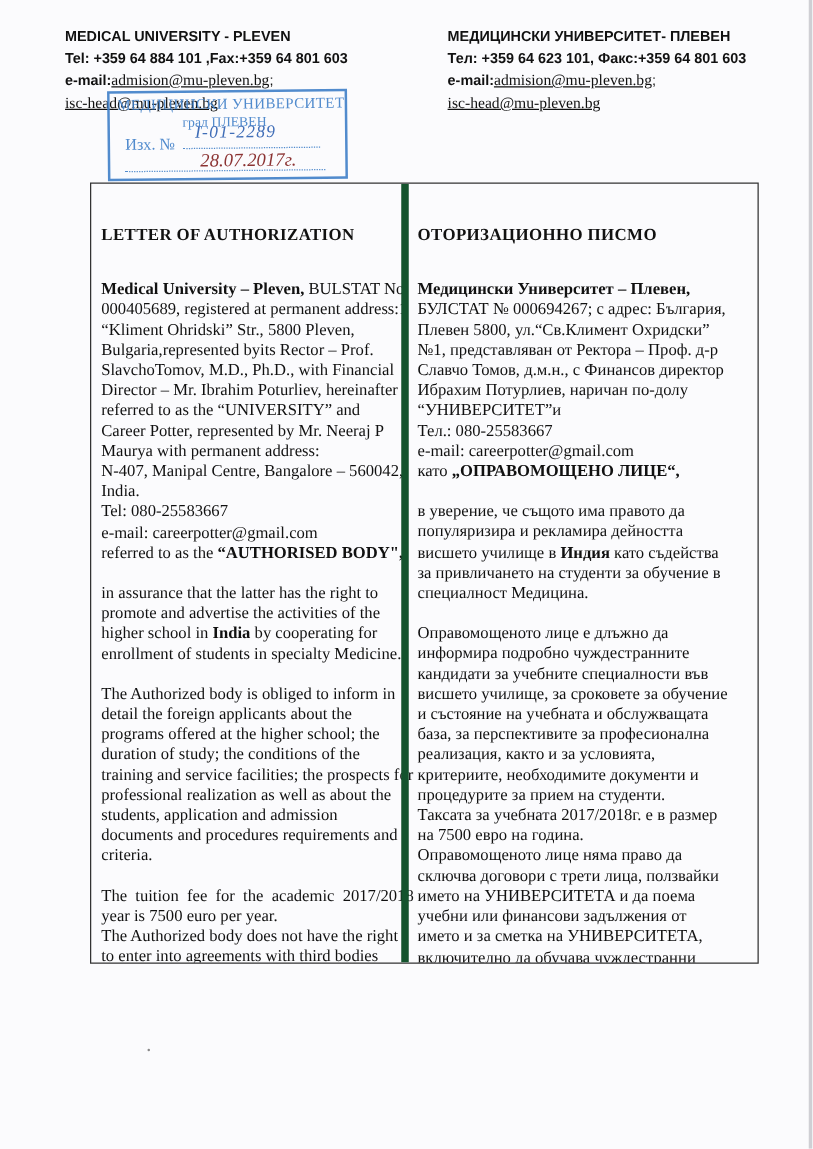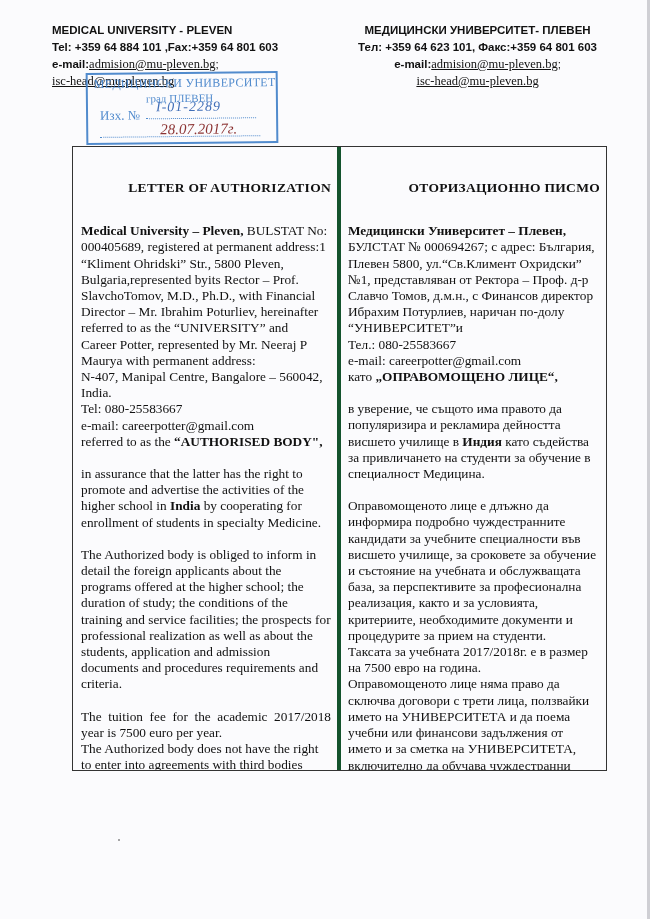--- a/index.html
+++ b/index.html
@@ -12,21 +12,21 @@
   }
   .page-edge {
     position: absolute; right: 0; top: 0; width: 3px; height: 919px;
     background: #cfcfd4;
   }
   .header-left {
     position: absolute; left: 52px; top: 22px;
     font-family: "Liberation Sans", sans-serif; font-size: 11.5px; line-height: 17px;
   }
   .header-right {
-    position: absolute; right: 53px; top: 22px; text-align: center;
+    position: absolute; right: 53px; top: 22px; text-align: left;
     font-family: "Liberation Sans", sans-serif; font-size: 11.5px; line-height: 17px;
   }
   .hb { font-weight: bold; }
   .hlink {
     font-family: "Liberation Serif", serif; font-weight: normal;
     text-decoration: underline; font-size: 12.5px;
   }
   .stamp {
     position: absolute; left: 86px; top: 72px; width: 188px; height: 68px;
     border: 2px solid #3f7fc8; color: #3f7fc8;
@@ -50,23 +50,23 @@
   .table {
     position: absolute; left: 72px; top: 146px; width: 533px; height: 623px;
     border: 1px solid #333;
     overflow: hidden;
   }
   .col {
     position: absolute; top: 0; bottom: 0;
     font-size: 13.3px; line-height: 16.2px;
   }
   .col-left { left: 0; width: 264px; padding: 0 6px 0 8px; box-sizing: border-box; }
-  .col-right { left: 264px; width: 269px; border-left: 4px solid #14532d; padding: 0 6px 0 7px; box-sizing: border-box; }
+  .col-right { left: 248px; width: 269px; border-left: 6px solid #14532d; padding: 0 6px 0 7px; box-sizing: border-box; }
   .title {
-    font-weight: bold; text-align: right; font-size: 13.5px;
+    font-weight: bold; text-align: left; font-size: 13.5px;
     margin-top: 33px; margin-bottom: 27px; letter-spacing: 0.3px;
   }
   p { margin: 0; }
   .gap { height: 16px; }
   .justify { text-align: justify; }
   b { font-weight: bold; }
   .dot1 { position:absolute; left: 118px; top: 839px; width:2px; height:2px; background:#888; border-radius:1px; }
 </style>
 </head>
 <body>

